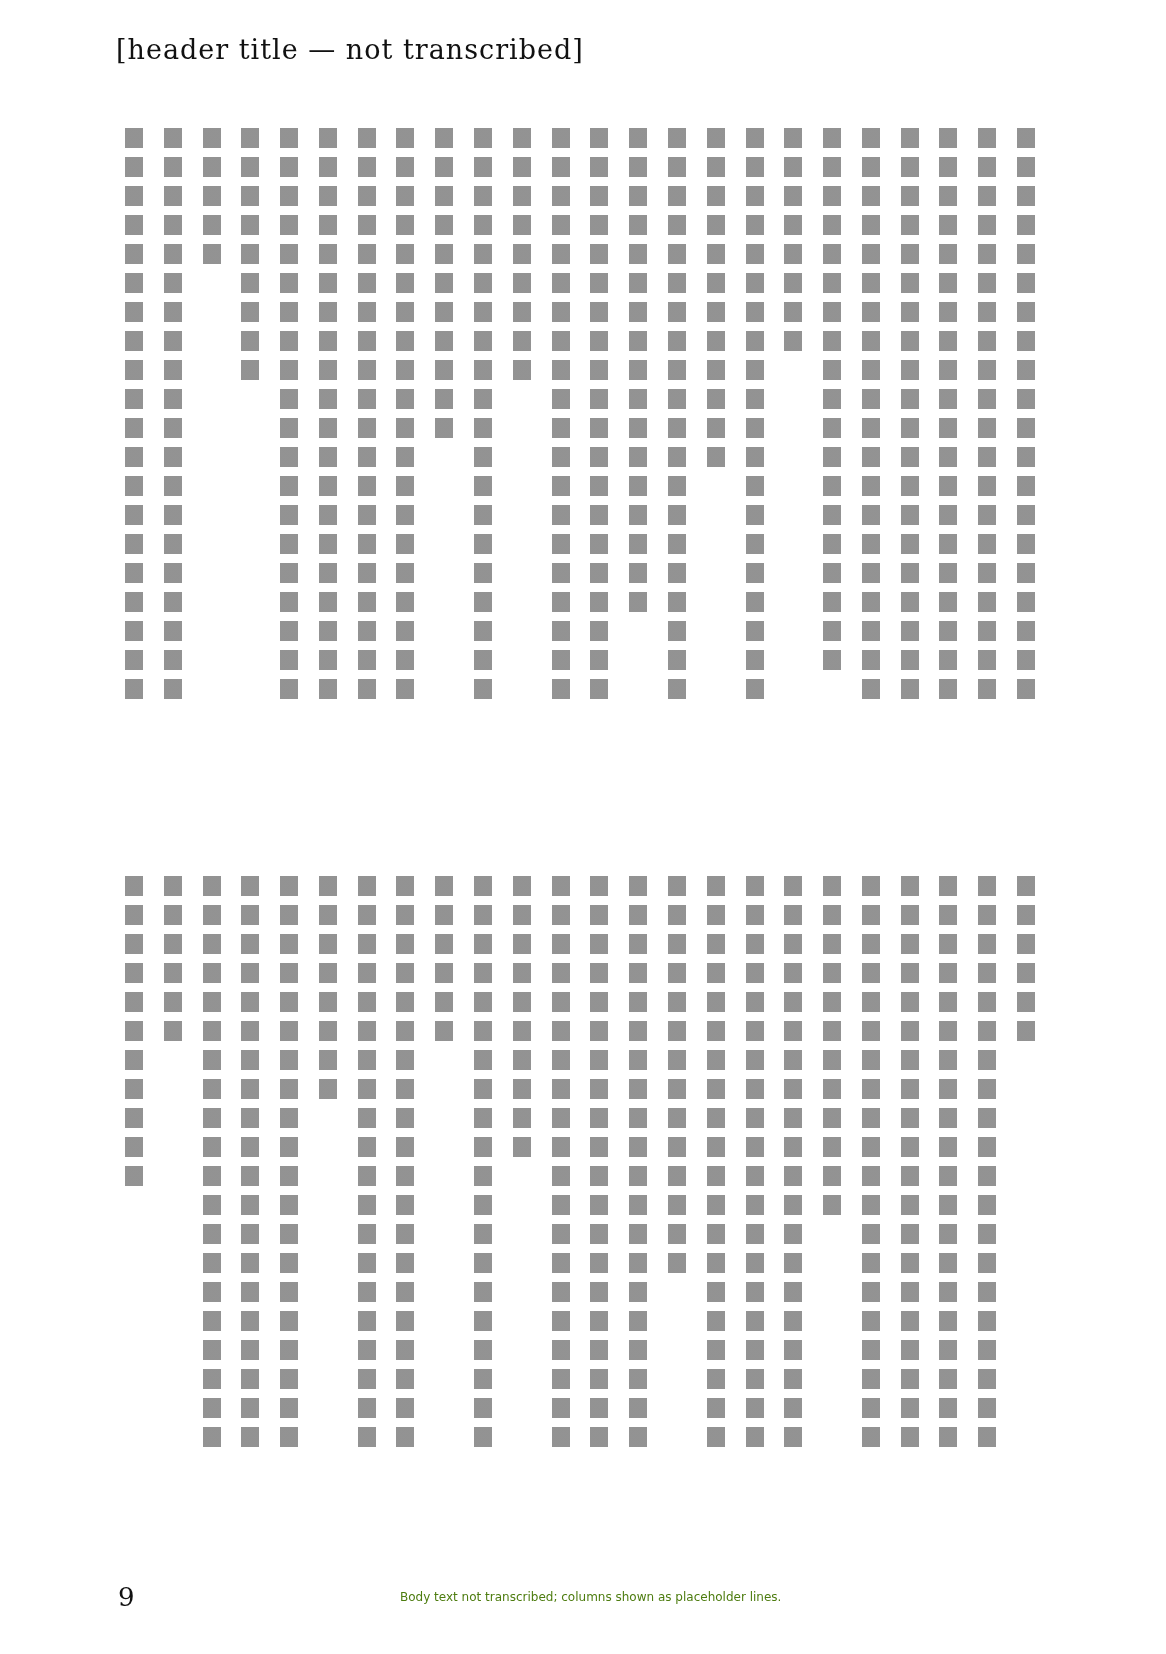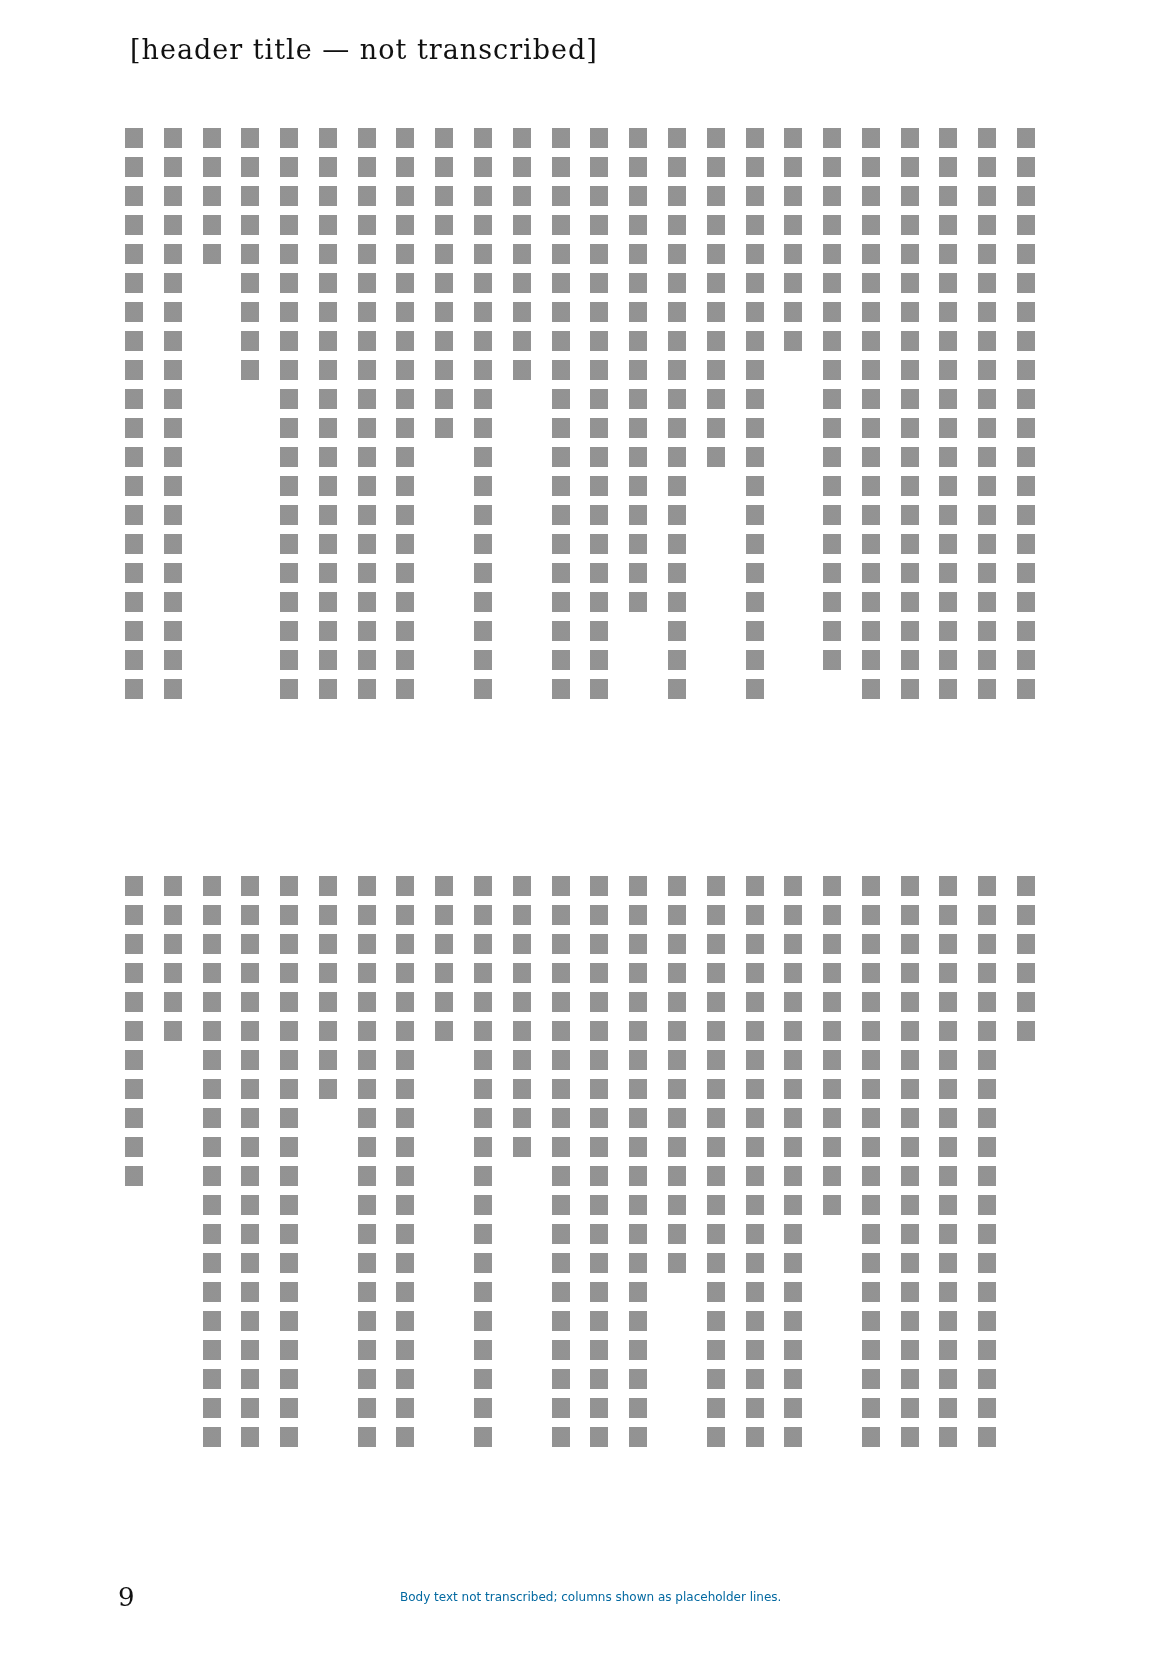--- a/index.html
+++ b/index.html
@@ -10,21 +10,21 @@
     body {
       width: 1166px;
       height: 1654px;
       position: relative;
       overflow: hidden;
       font-family: "DejaVu Serif", "Liberation Serif", serif;
       color: #111111;
     }
     .page-header {
       position: absolute;
-      left: 130px;
+      left: 116px;
       top: 34px;
       font-size: 27px;
       letter-spacing: 1px;
     }
     .text-block {
       position: absolute;
       left: 120px;
       width: 920px;
       display: flex;
       flex-direction: row-reverse;
@@ -53,21 +53,21 @@
       position: absolute;
       left: 118px;
       top: 1582px;
       font-size: 26px;
     }
     .content-note {
       position: absolute;
       left: 400px;
       top: 1590px;
       font-size: 12px;
-      color: #0369a1;
+      color: #4d7c0f;
       font-family: "DejaVu Sans", sans-serif;
     }
   </style>
 </head>
 <body>
 
 <div class="page-header">[header title — not transcribed]</div>
 
 <div class="text-block block-top" id="block-top">
     <div class="column">

